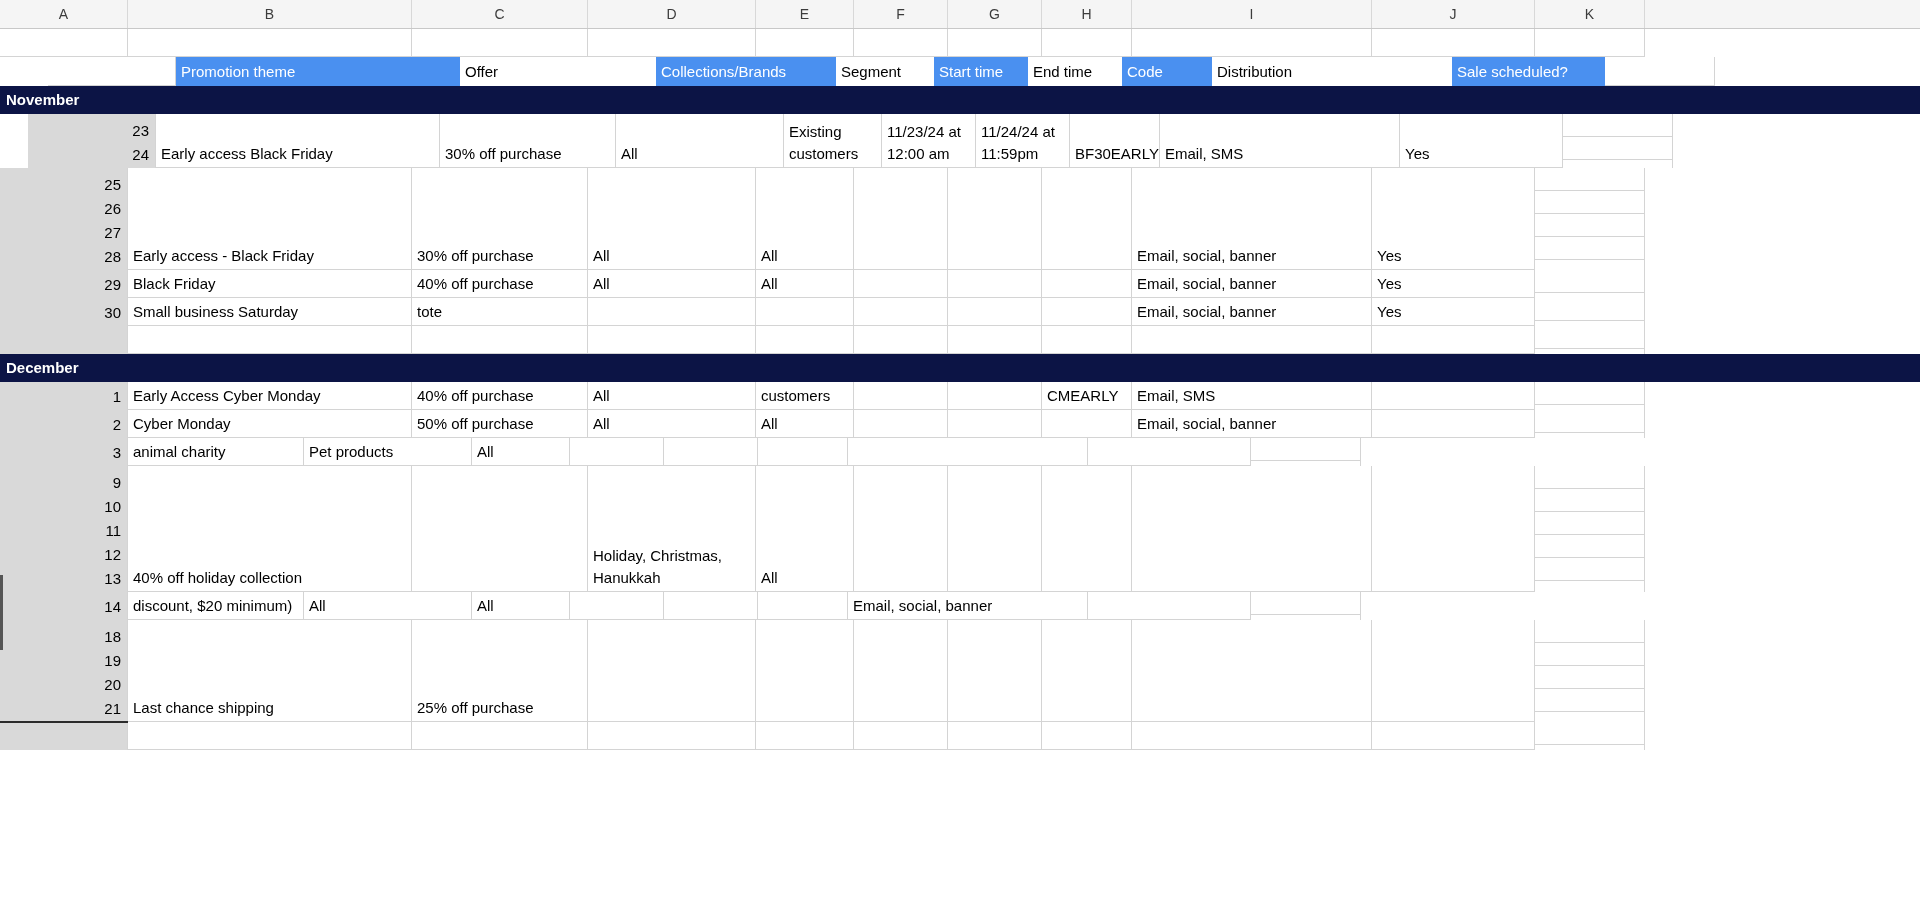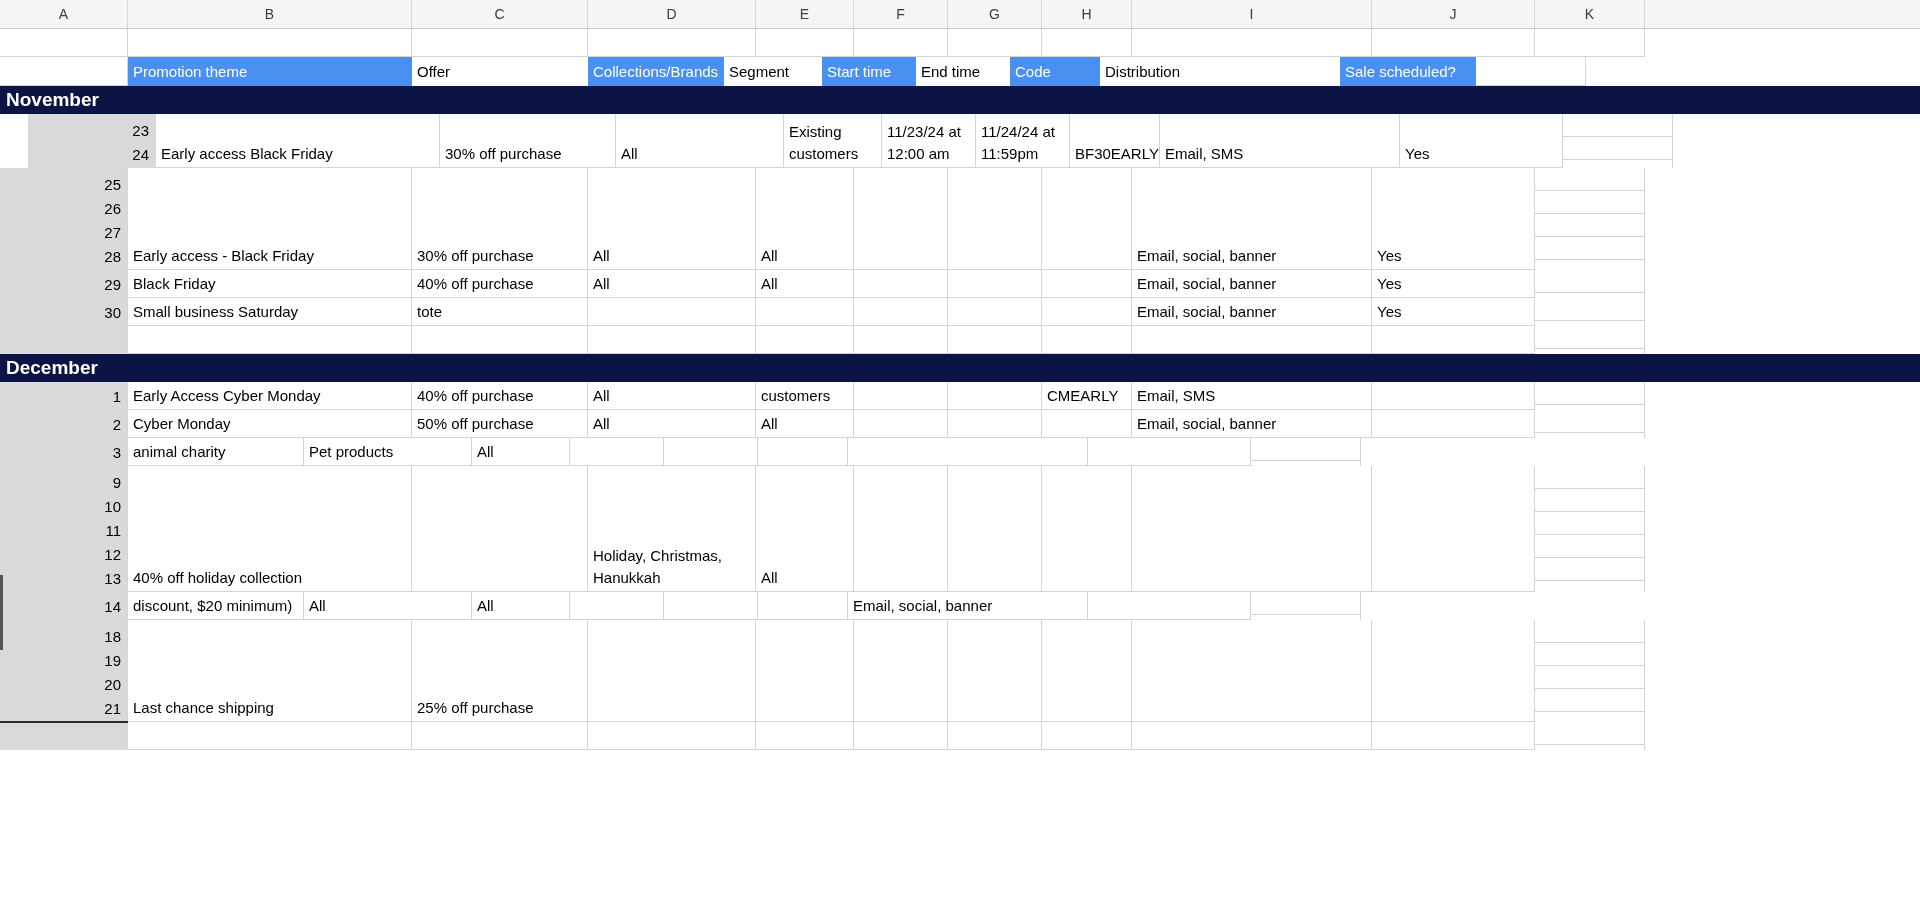--- a/index.html
+++ b/index.html
@@ -98,20 +98,21 @@
     border-bottom: 1px solid #d4d4d4;
     box-sizing: border-box;
     width: 100%;
   }
 
   
   .hdr-band {
     display: flex;
     height: 29px;
     box-sizing: border-box;
+    padding-left: 48px;
   }
   .hdr-cell {
     box-sizing: border-box;
     display: flex;
     align-items: center;
     padding: 0 5px;
     flex: 0 0 auto;
     font-size: 15px;
     overflow: hidden;
     white-space: nowrap;
@@ -136,21 +137,21 @@
     display: flex;
     height: 28px;
     background: #0c1445;
     align-items: center;
     box-sizing: border-box;
     border-bottom: 1px solid #0c1445;
   }
   .month-label {
     color: #ffffff;
     font-weight: bold;
-    font-size: 19px;
+    font-size: 15px;
     padding-left: 6px;
   }
 
   
   .edge-marker {
     position: absolute;
     left: 0;
     width: 3px;
     background: #555;
   }
@@ -193,27 +194,27 @@
         <div class="spacer-cell" style="width: 90px;"></div>
         <div class="spacer-cell" style="width: 240px;"></div>
         <div class="spacer-cell" style="width: 163px;"></div>
         <div class="spacer-cell" style="width: 110px;"></div>
         <div style="flex: 0 0 auto; width: 300px; height: 28px; background: rgb(255, 255, 255);"></div>
       </div>
       <div class="hdr-band">
         <div class="hdr-cell empty-left" style="width: 128px;"></div>
         <div class="hdr-cell blue" style="width: 284px;">Promotion theme</div>
         <div class="hdr-cell white" style="width: 176px;">Offer</div>
-        <div class="hdr-cell blue" style="width: 136px;">Collections/Brands</div>
+        <div class="hdr-cell blue" style="width: 180px; margin-left: 20px;">Collections/Brands</div>
         <div class="hdr-cell white" style="width: 98px;">Segment</div>
         <div class="hdr-cell blue" style="width: 94px;">Start time</div>
         <div class="hdr-cell white" style="width: 94px;">End time</div>
         <div class="hdr-cell blue" style="width: 90px;">Code</div>
         <div class="hdr-cell white" style="width: 240px;">Distribution</div>
-        <div class="hdr-cell blue" style="width: 136px;">Sale scheduled?</div>
+        <div class="hdr-cell blue" style="width: 153px;">Sale scheduled?</div>
         <div class="hdr-cell empty-right" style="width: 110px;"></div>
         <div style="flex: 0 0 auto; width: 300px; height: 29px; background: rgb(255, 255, 255);"></div>
       </div>
       <div class="month-band">
         <span class="month-label">November</span>
       </div>
       <div class="grid-row" style="height: 54px; padding-left: 28px;">
         <div class="cell rowhdr multi" style="width: 128px; height: 54px;"><div style="height: 6px;"></div><div class="daynum" style="height: 24px;">23</div><div class="daynum" style="height: 24px;">24</div></div>
         <div class="cell" style="width: 284px; height: 54px;">Early access Black Friday</div>
         <div class="cell" style="width: 176px; height: 54px;">30% off purchase</div>

